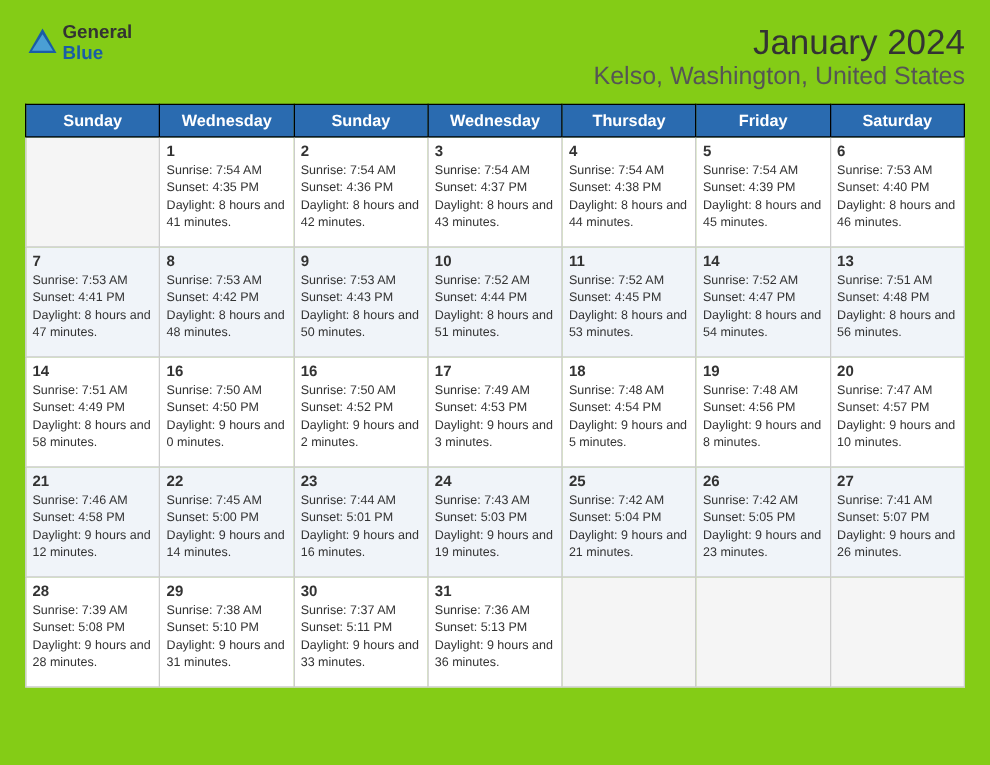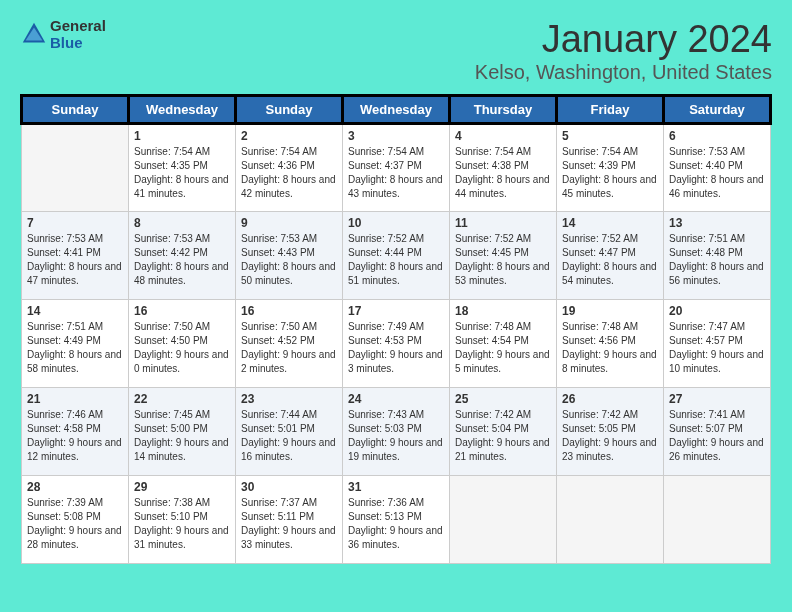--- a/index.html
+++ b/index.html
@@ -7,21 +7,21 @@
       font-family: Arial, sans-serif;
       background: #fff;
       width: 792px;
       height: 612px;
       overflow: hidden;
     }
     .page {
       width: 792px;
       height: 612px;
       padding: 18px 20px 10px 20px;
-      background: #5eead4;
+      background: #84cc16;
     }
     .header {
       display: flex;
       justify-content: space-between;
       align-items: flex-start;
       margin-bottom: 10px;
     }
     .logo {
       display: flex;
       align-items: flex-start;
@@ -44,40 +44,40 @@
     }
     .logo-icon {
       width: 28px;
       height: 28px;
       margin-top: 2px;
     }
     .title-block {
       text-align: right;
     }
     .main-title {
-      font-size: 38px;
+      font-size: 28px;
       color: #333;
       font-weight: normal;
     }
     .subtitle {
       font-size: 20px;
       color: #555;
     }
     .calendar-table {
       width: 100%;
       border-collapse: collapse;
       table-layout: fixed;
     }
     .calendar-table th {
       background-color: #2a6bb0;
       color: #fff;
       text-align: center;
       padding: 5px 3px;
       font-size: 13px;
-      border: 3px solid #000000;
+      border: 1px solid #000000;
     }
     .calendar-table td {
       border: 1px solid #ccc;
       vertical-align: top;
       padding: 4px 5px;
       font-size: 10px;
       color: #333;
       height: 88px;
       background: #fff;
     }

